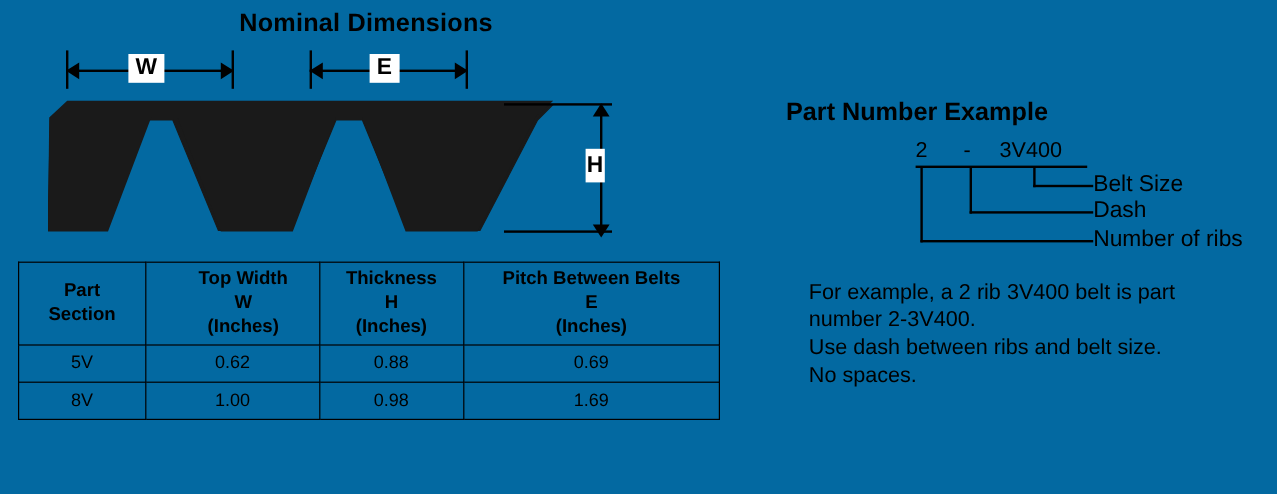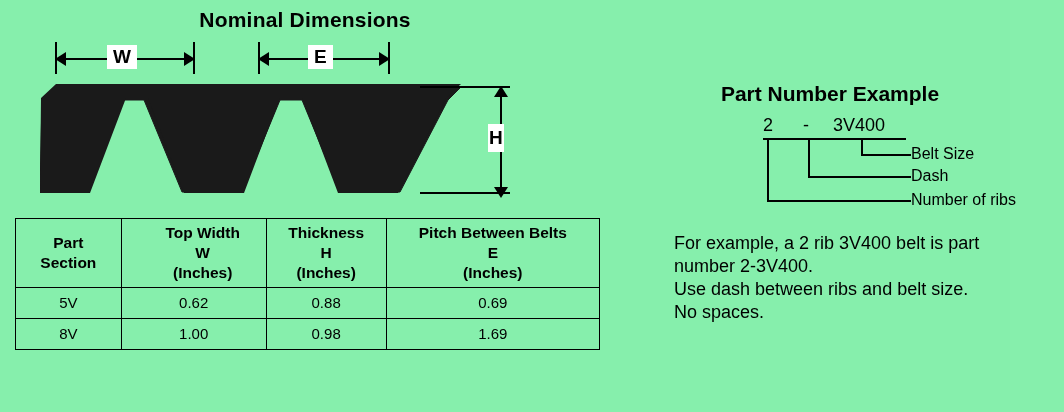--- a/index.html
+++ b/index.html
@@ -9,21 +9,21 @@
   }
   body {
     font-family: "Liberation Sans", sans-serif;
     color: #000000;
   }
   #page {
     position: relative;
     width: 1064px;
     height: 412px;
     overflow: hidden;
-    background: #86efac;
+    background: #0369a1;
   }
 
   
   #left-panel {
     position: absolute;
     left: 0;
     top: 0;
     width: 600px;
     height: 412px;
   }
@@ -169,21 +169,21 @@
     left: 655px;
     top: 0;
     width: 409px;
     height: 412px;
   }
   #part-title {
     position: absolute;
     left: 0;
     top: 82px;
     width: 350px;
-    text-align: center;
+    text-align: left;
     font-size: 21px;
     font-weight: bold;
   }
   #pn-row {
     position: absolute;
     left: 0;
     top: 112px;
     width: 350px;
     height: 26px;
   }
@@ -205,21 +205,21 @@
     background: #000;
   }
 
   
   .leader {
     position: absolute;
     background: #000;
   }
   .callout {
     position: absolute;
-    font-size: 16px;
+    font-size: 19px;
     line-height: 20px;
     white-space: nowrap;
   }
 
   #note-text {
     position: absolute;
     left: 3px;
     top: 232px;
     width: 400px;
     font-size: 18px;

